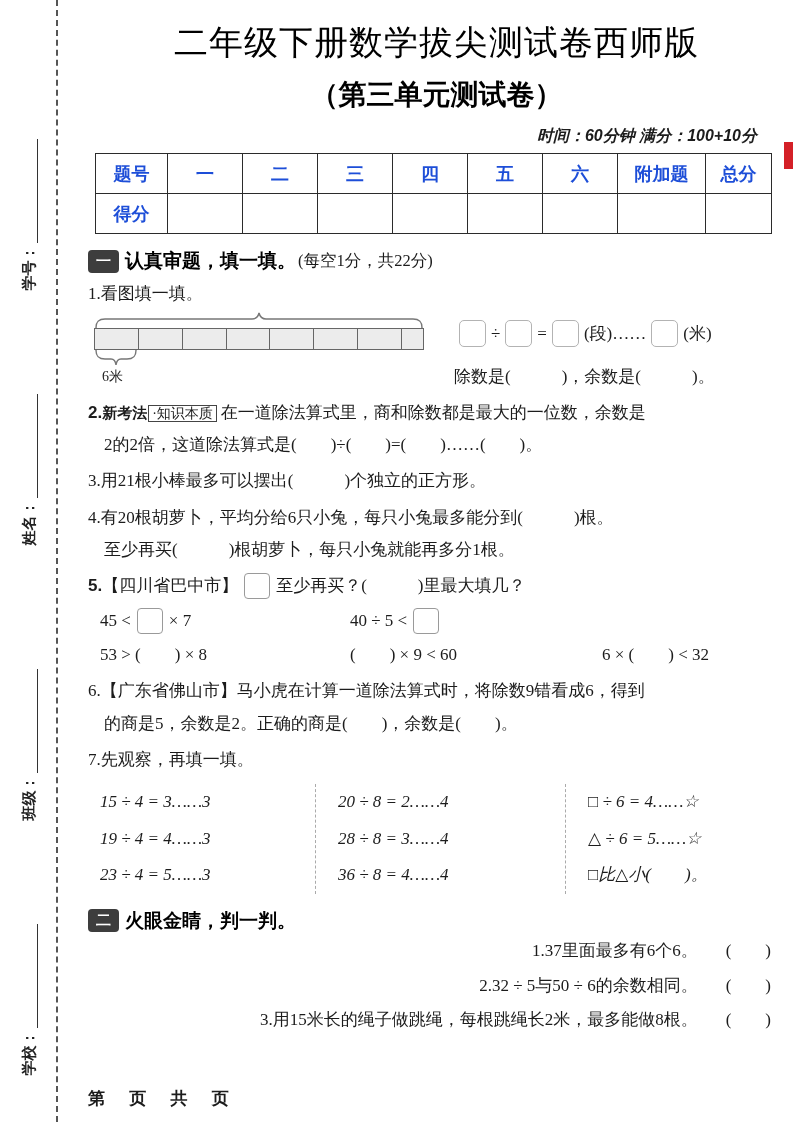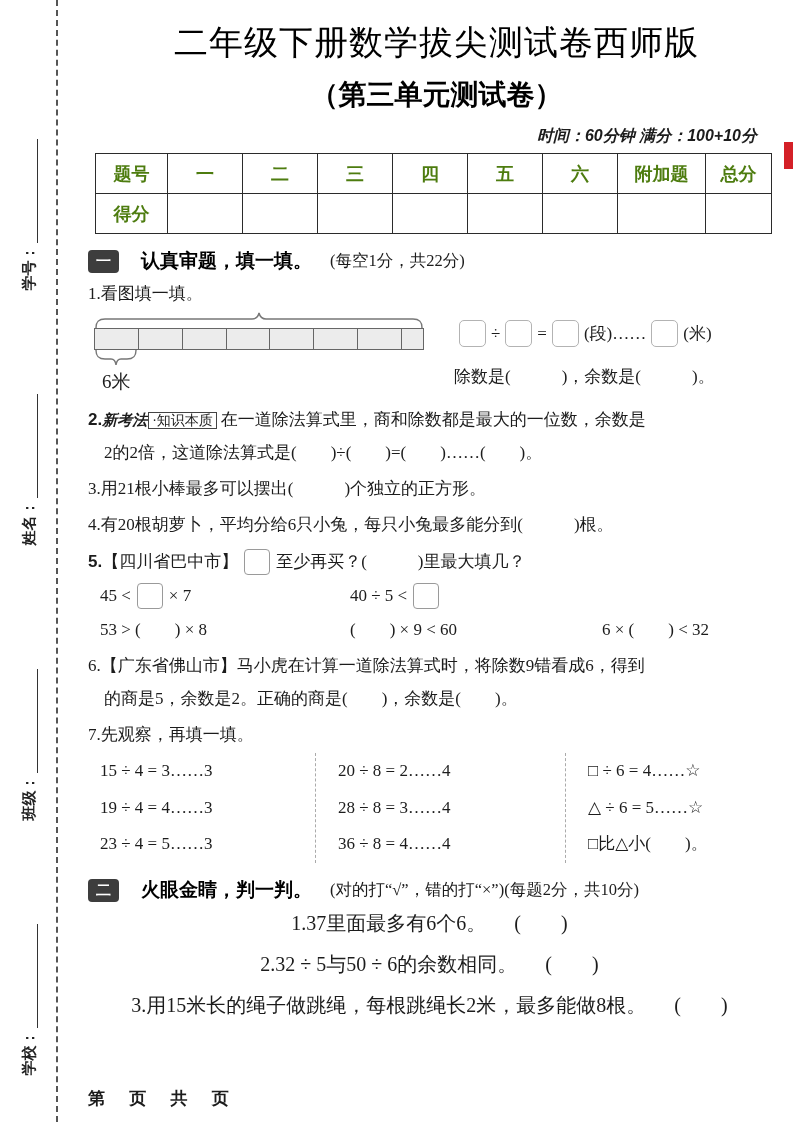--- a/index.html
+++ b/index.html
@@ -33,76 +33,76 @@
   }
   .meta {
     font-family:"Liberation Sans","DejaVu Sans",sans-serif;
     font-size:16px; font-weight:bold; text-align:right; margin-top:12px; padding-right:28px;font-style:italic;
   }
 
   
   table.score { border-collapse:collapse; margin:6px 0 0 7px; table-layout:fixed; }
   table.score td {
     border:1.6px solid #2b2b2b; height:40px; text-align:center;
-    font-size:18px; font-weight:bold; color:#4d7c0f;
+    font-size:18px; font-weight:bold; color:#1d4ed8;
   }
 
   
   .sec-head { display:flex; align-items:center; margin-top:14px; }
   .sec-num {
     width:31px; height:23px; background:#3d3d3d; color:#fff; border-radius:4px;
     display:flex; align-items:center; justify-content:center;
     font-family:"Liberation Sans","DejaVu Sans",sans-serif; font-size:15px; font-weight:bold;
     margin-right:6px; flex:none;
   }
-  .sec-title { font-family:"Liberation Sans","DejaVu Sans",sans-serif; font-size:19px; font-weight:bold; color:#000;margin-left:16px; }
-  .sec-note { font-size:16.5px; margin-left:18px; }
+  .sec-title { font-family:"Liberation Sans","DejaVu Sans",sans-serif; font-size:19px; font-weight:bold; color:#000; }
+  .sec-note { font-size:16.5px; margin-left:2px; }
 
   .q { font-size:17px; line-height:1.9; margin-top:4px; }
   .qline { }
   .qnum { font-family:"Liberation Sans","DejaVu Sans",sans-serif; font-weight:bold; }
   .indent { padding-left:16px; }
 
   
   .q1-body { display:flex; margin-top:2px; }
   .diagram { width:340px; flex:none; padding-left:6px; }
   .dg-label-top { text-align:center; font-size:17px; height:24px; }
   .brace { display:block; }
   .bar { display:flex; width:330px; height:22px; }
   .seg { flex:1; background:#ececec; border:1px solid #666; margin-left:-1px; }
   .seg:first-child { margin-left:0; }
   .seg.half { flex:0 0 23px; }
-  .dg-label-bottom { font-size:19px; padding-left:8px; margin-top:-2px; }
+  .dg-label-bottom { font-size:14px; padding-left:8px; margin-top:-2px; }
   .q1-eq { flex:1; padding-left:26px; }
   .eq-row { margin-top:6px; font-size:17px; white-space:nowrap; }
   .wbox {
     display:inline-block; width:27px; height:27px; border:1.5px solid #b3b3b3;
     border-radius:5px; vertical-align:-8px; margin:0 5px; background:#fff;
   }
   .eq-l2 { margin-top:10px; font-size:17px; }
 
   
-  .badge-bold { font-family:"Liberation Sans","DejaVu Sans",sans-serif; font-weight:bold; font-style:italic; font-size:15px; }
+  .badge-bold { font-family:"Liberation Sans","DejaVu Sans",sans-serif; font-weight:bold; font-size:15px; }
   .badge-box { border:1.2px solid #444; font-size:14px; padding:0 3px; margin:0 4px 0 1px; }
 
   
   .q5-row { display:grid; grid-template-columns:250px 252px 1fr; padding-left:12px; margin-top:2px; }
   .q5-cell { white-space:nowrap; }
   .sbox {
     display:inline-block; width:26px; height:26px; border:1.4px solid #9a9a9a;
     border-radius:4px; vertical-align:-8px; margin:0 6px; background:#fff;
   }
 
   
-  .q7-grid { display:grid; grid-template-columns:215px 250px 1fr; margin-top:2px; padding-left:12px; }
+  .q7-grid { display:grid; grid-template-columns:215px 250px 1fr; margin-top:8px; padding-left:12px;font-style:italic; }
   .q7-col { line-height:2.15; }
   .q7-col + .q7-col { border-left:1.6px dashed #aaa; padding-left:22px; }
 
   
-  .judge { display:flex; justify-content:center; font-size:20px; line-height:2.05; padding-right:14px;gap:28px; }
+  .judge { display:flex; justify-content:flex-end; font-size:17px; line-height:2.05; padding-right:14px;gap:28px; }
   .judge .jans { white-space:nowrap; }
 
   .footer {
     position:absolute; bottom:12px; left:88px; width:697px; text-align:left;
     font-size:17px; font-weight:bold; letter-spacing:10px;
   }
 </style>
 </head>
 <body>
 
@@ -216,20 +216,21 @@
       </div>
       <div class="qline indent">2的2倍，这道除法算式是(　　)÷(　　)=(　　)……(　　)。</div>
     </div>
 
     <div class="q">
       <div class="qline">3.用21根小棒最多可以摆出(　　　)个独立的正方形。</div>
     </div>
 
     <div class="q">
       <div class="qline">4.有20根胡萝卜，平均分给6只小兔，每只小兔最多能分到(　　　)根。</div>
+      <div class="qline indent">至少再买(　　　)根胡萝卜，每只小兔就能再多分1根。</div>
     </div>
 
     <div class="q">
       <div class="qline">
         <span class="qnum">5.</span><span>【四川省巴中市】</span><span class="sbox"></span><span>至少再买？(　　　)里最大填几？</span>
       </div>
       <div class="q5-row">
         <div class="q5-cell"><span>45 &lt;</span><span class="sbox"></span><span>× 7</span></div>
         <div class="q5-cell"><span>40 ÷ 5 &lt;</span><span class="sbox"></span><span></span></div>
       </div>
@@ -262,21 +263,20 @@
           <div>□ ÷ 6 = 4……☆</div>
           <div>△ ÷ 6 = 5……☆</div>
           <div>□比△小(　　)。</div>
         </div>
       </div>
     </div>
 
     <div class="sec-head">
       <span class="sec-num">二</span>
       <span class="sec-title">火眼金睛，判一判。</span>
-      <span class="sec-note">(对的打“√”，错的打“×”)(每题2分，共10分)</span>
     </div>
 
     <div class="judge">
       <span class="jtext">1.37里面最多有6个6。</span>
       <span class="jans">(　　)</span>
     </div>
     <div class="judge">
       <span class="jtext">2.32 ÷ 5与50 ÷ 6的余数相同。</span>
       <span class="jans">(　　)</span>
     </div>

